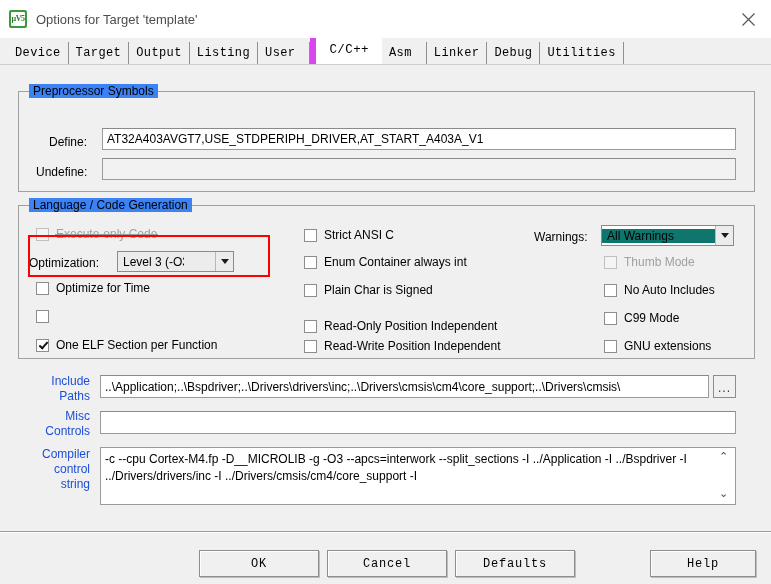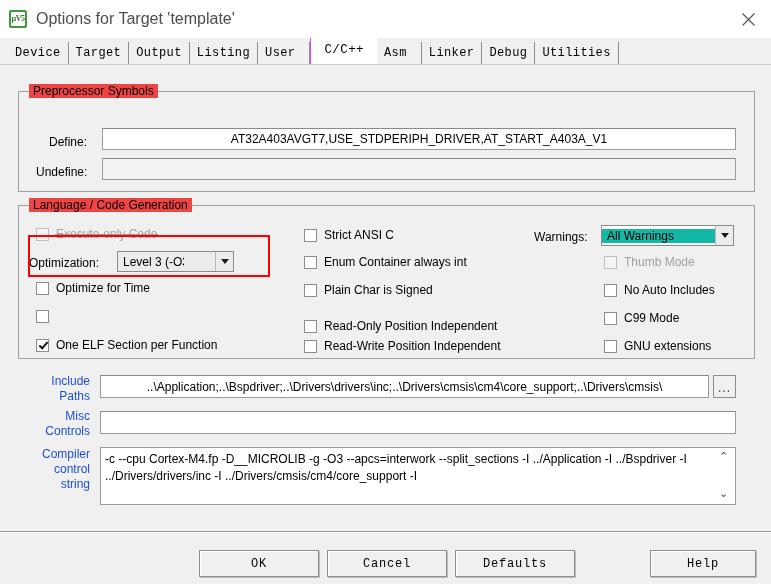--- a/index.html
+++ b/index.html
@@ -42,21 +42,21 @@
     border-radius: 1px;
     color: #2d7a2d;
     font-size: 8px;
     line-height: 14px;
     text-align: center;
     font-family: "Liberation Serif", serif;
     font-weight: bold;
     letter-spacing: -0.5px;
   }
   .title-text {
-    font-size: 16px;
+    font-size: 13px;
     color: #4d4d4d;
     font-family: "Liberation Sans", sans-serif;
     white-space: nowrap;
   }
   .close-btn {
     position: absolute;
     right: 0;
     top: 0;
     width: 46px;
     height: 38px;
@@ -89,21 +89,21 @@
     cursor: default;
     position: relative;
     letter-spacing: 0.4px;
   }
   .tab.wide { padding: 0 14px 0 7px; }
   .tab.active {
     background: #ffffff;
     height: 26px;
     line-height: 24px;
     border-right: none;
-    border-left: 1px solid #d946ef;
+    border-left: 6px solid #d946ef;
     padding: 0 13px;
     font-size: 12.5px;
     z-index: 2;
     box-shadow: 0 -1px 0 #ffffff;
   }
   .tab.last { border-right: 1px solid #909090; }
 
   
   .page {
     position: absolute;
@@ -117,21 +117,21 @@
 
   .groupbox {
     position: absolute;
     border: 1px solid #a0a0a0;
     border-radius: 0;
   }
   .groupbox > .legend {
     position: absolute;
     top: -8px;
     left: 10px;
-    background: #ef4444;
+    background: #3b82f6;
     padding: 0 4px;
     font-size: 12px;
     color: #000;
     white-space: nowrap;
   }
 
   .lbl {
     font-size: 12px;
     color: #000;
     white-space: nowrap;
@@ -139,23 +139,22 @@
   .lbl.dim { color: #a0a0a0; }
 
   input.txt, .txtbox {
     box-sizing: border-box;
     border: 1px solid #9a9a9a;
     border-top-color: #8a8a8a;
     background: #ffffff;
     font-family: "Liberation Sans", sans-serif;
     font-size: 12px;
     color: #000;
-    padding: 2px 18px;
+    padding: 2px 4px;
     outline: none;
-    text-align: center;
   }
 
   
   .cbrow {
     position: absolute;
     display: flex;
     align-items: center;
     white-space: nowrap;
   }
   .cbox {
@@ -213,21 +212,21 @@
     width: 17px;
     height: 100%;
     border-left: 1px solid #b8b8b8;
     background: #ececec;
     display: flex;
     align-items: center;
     justify-content: center;
     flex: 0 0 auto;
   }
   .combo.white { background: #ffffff; }
-  .combo.white .val { background: #14b8a6; }
+  .combo.white .val { background: #0f766e; }
   .caret {
     width: 0;
     height: 0;
     border-left: 4px solid transparent;
     border-right: 4px solid transparent;
     border-top: 5px solid #1b1b1b;
   }
 
   
   .redbox {

